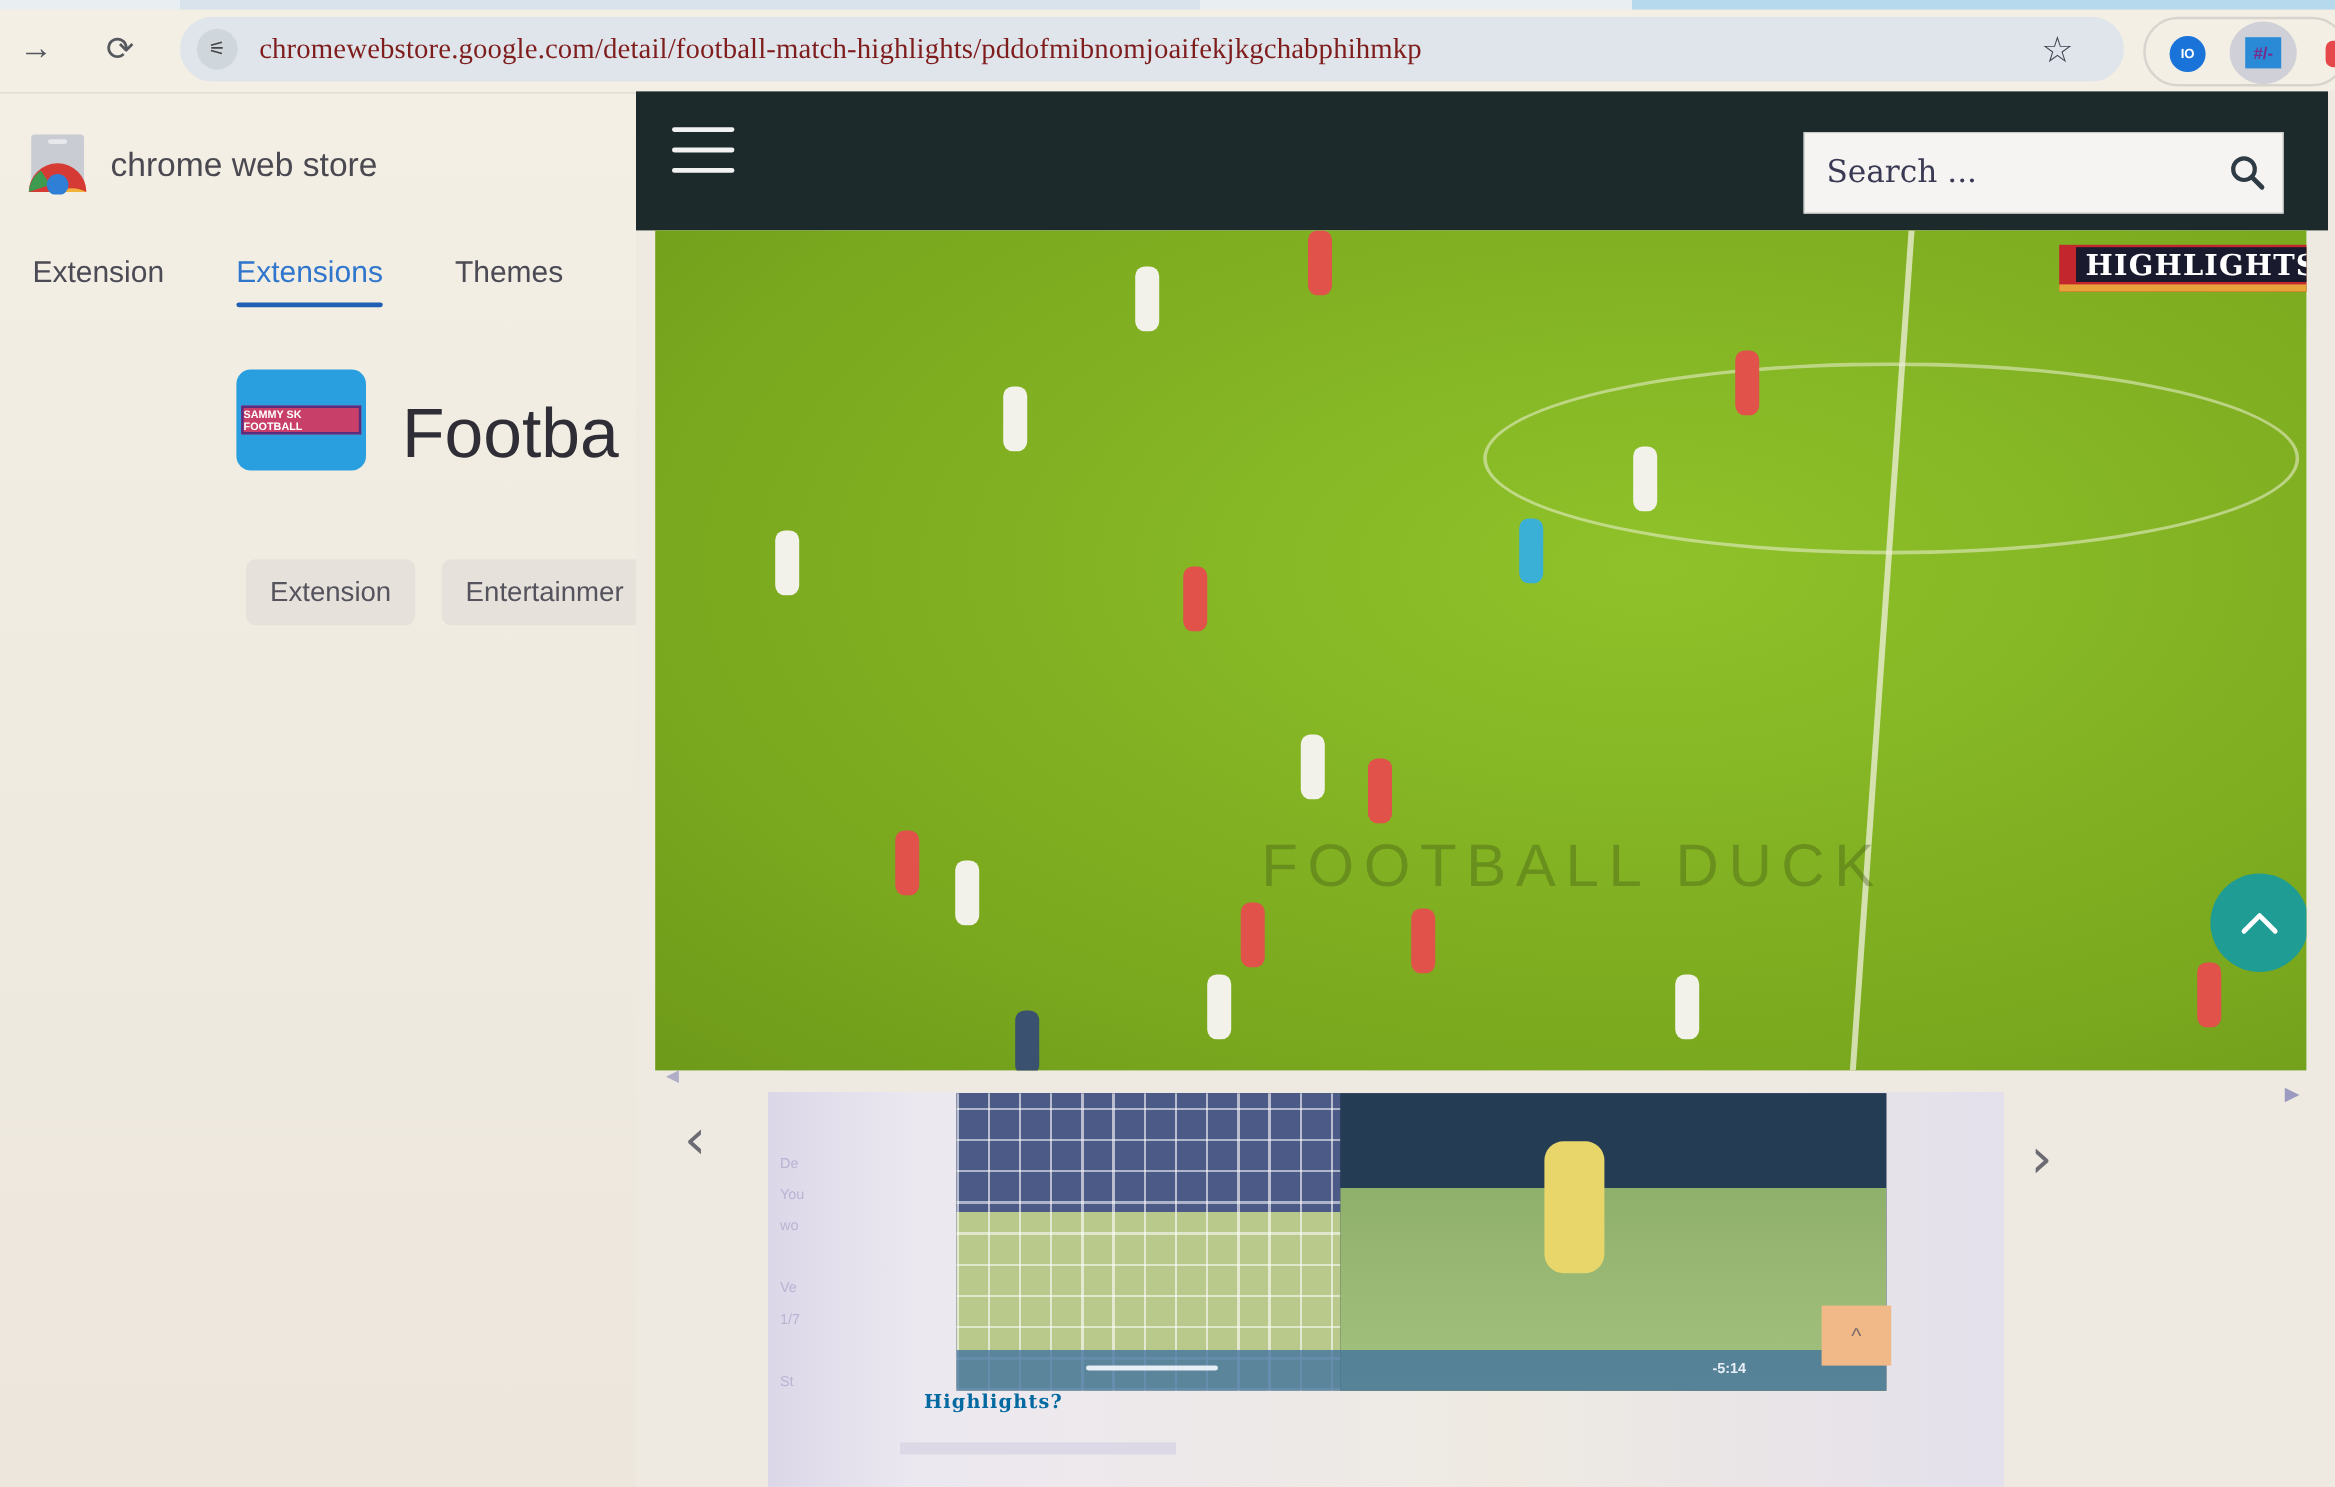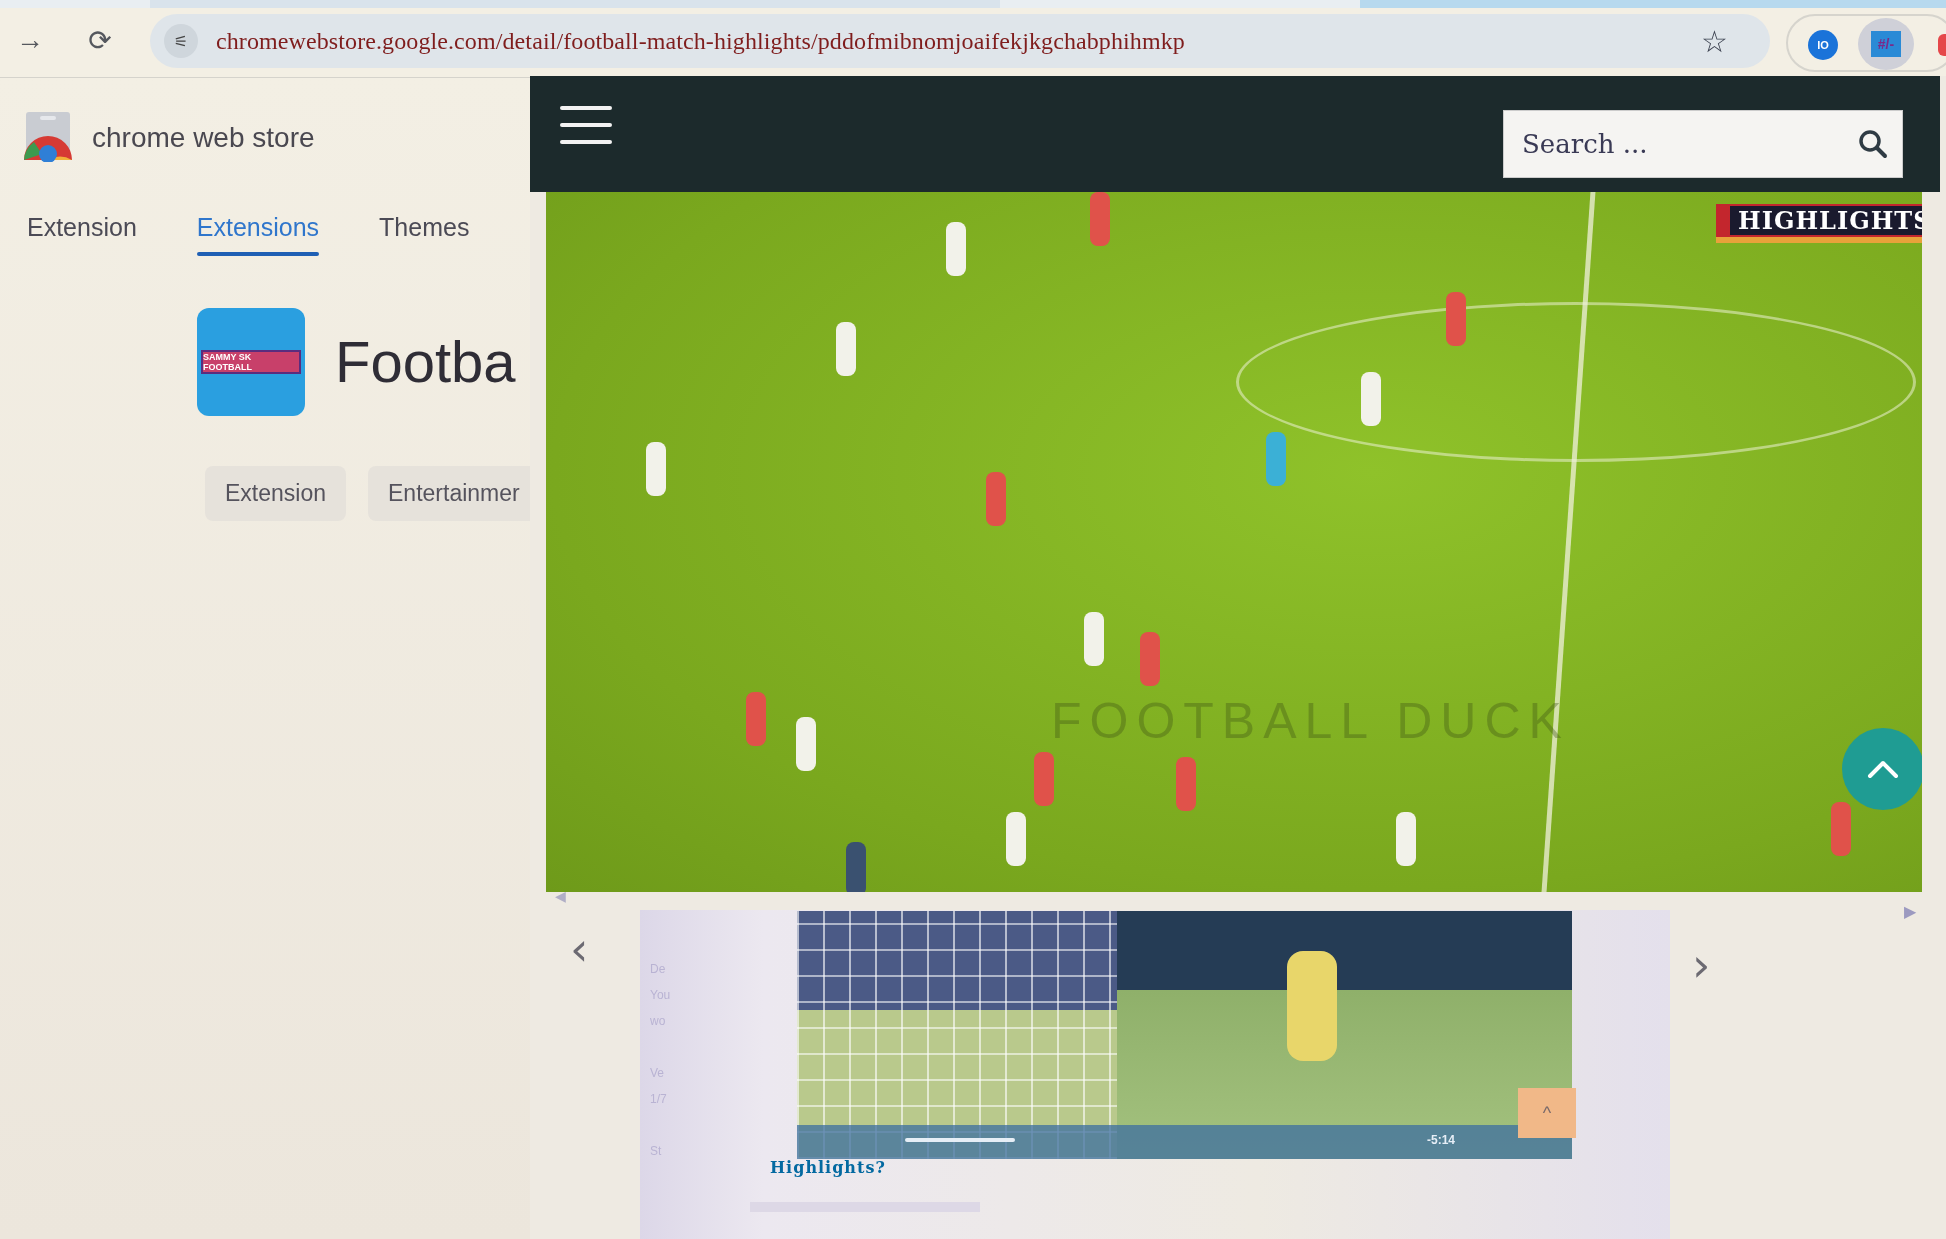--- a/index.html
+++ b/index.html
@@ -19,21 +19,21 @@
   .ext2 { width: 30px; height: 26px; background:#2a8ad6; color:#7a2a8a; font-size: 14px; font-weight: bold; display:flex; align-items:center; justify-content:center; }
   .ext3 { position:absolute; left: 150px; top: 18px; width: 20px; height: 22px; border-radius: 6px; background:#e5474a; }
 
   .cws { position: absolute; left: 0; top: 78px; width: 560px; height: 1161px; background: linear-gradient(#f3efe4, #ece6dc); }
   .cws-logo { position:absolute; left: 22px; top: 32px; width: 52px; height: 52px; }
   .cws-name { position:absolute; left: 92px; top: 44px; font-size: 28px; color:#4a4850; }
   .cws-nav { position:absolute; left: 27px; top: 135px; display:flex; }
   .cws-nav .item { margin-right: 60px; font-size: 25px; color:#4b4a55; cursor:pointer; position:relative; }
   .cws-nav .item.active { color:#2f76cc; }
   .cws-nav .item.active::after { content:""; position:absolute; left:0; right:0; bottom:-14px; height:4px; background:#1f5fb4; border-radius:2px; }
-  .ext-icon { position:absolute; left: 197px; top: 230px; width: 108px; height: 108px; border-radius: 12px; background:#2a9fe0; display:flex; align-items:center; justify-content:center; }
+  .ext-icon { position:absolute; left: 197px; top: 230px; width: 108px; height: 84px; border-radius: 12px; background:#2a9fe0; display:flex; align-items:center; justify-content:center; }
   .ext-icon .badge { width: 100px; height: 24px; background:#c8406a; border: 2px solid #5a2c7e; color:#fff; font-size: 9px; font-weight: bold; display:flex; align-items:center; justify-content:center; }
   .ext-title { position:absolute; left: 335px; top: 250px; font-size: 58px; color:#2f2d36; white-space:nowrap; }
   .chips { position:absolute; left: 205px; top: 388px; display:flex; }
   .chip { background:#e6e2db; border-radius: 8px; padding: 14px 20px; font-size: 23px; color:#55535d; margin-right: 22px; white-space:nowrap; }
 
   .popup { position:absolute; left: 530px; top: 76px; width: 1416px; height: 1163px; background:#eeeae2; overflow:hidden; }
   .popup-header { position:absolute; left: 0; top: 0; width: 1410px; height: 116px; background:#1c2a2c; }
   .hamburger { position:absolute; left: 30px; top: 30px; width: 52px; height: 40px; cursor:pointer; }
   .hamburger span { display:block; height: 4px; background:#f2f2f2; border-radius:2px; margin-bottom: 13px; }
   .search-box { position:absolute; left: 973px; top: 34px; width: 400px; height: 68px; background:#f5f4f2; border: 1px solid #ccc; }

